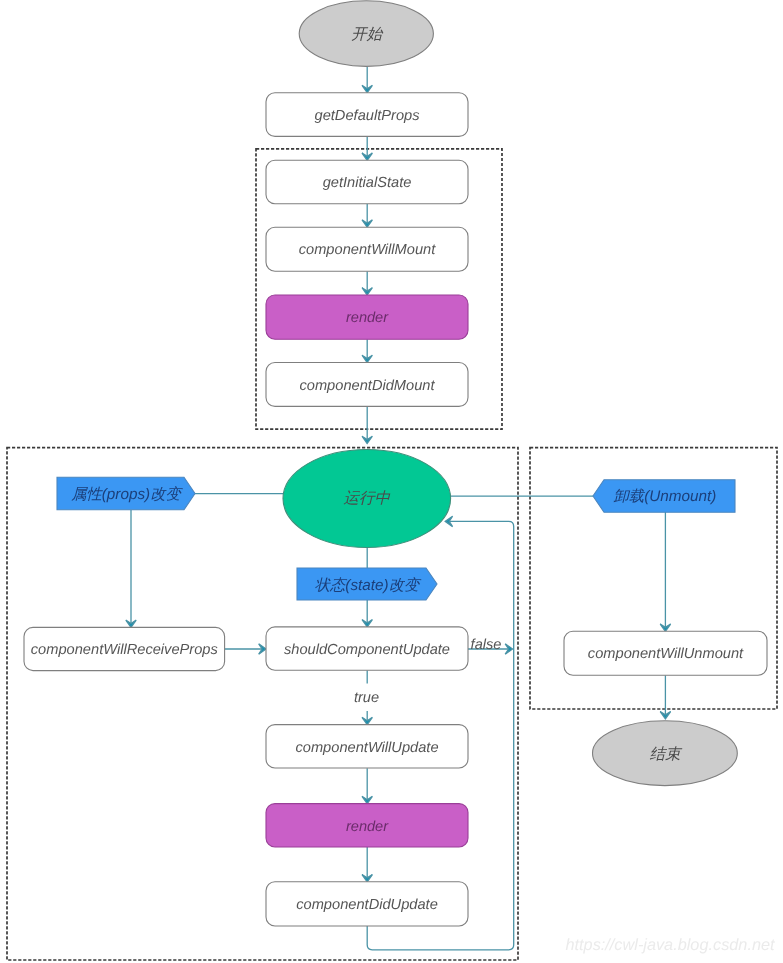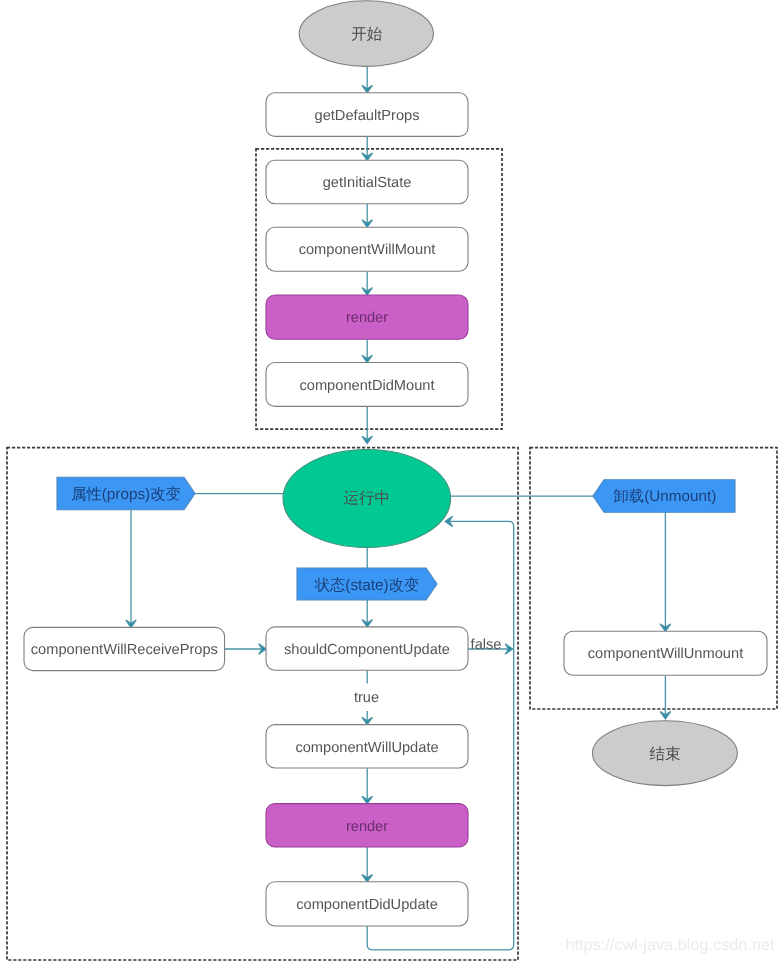--- a/index.html
+++ b/index.html
@@ -1,19 +1,19 @@
 <!DOCTYPE html>
 <html><head>
 <meta charset="utf-8">
 <title>React lifecycle flowchart</title>
 <style>
   html,body{margin:0;padding:0;background:#ffffff;}
   body{width:783px;height:963px;overflow:hidden;
        font-family:"Liberation Sans",sans-serif;}
-  #stage{position:relative;width:659px;height:963px;background:#ffffff;}
+  #stage{position:relative;width:659px;height:963px;background:#ffffff;font-style:italic;}
   #chart{position:absolute;left:0;top:0;}
   text{font-family:"Liberation Sans",sans-serif;-webkit-font-smoothing:antialiased;text-rendering:geometricPrecision;}
   .lbl{font-size:14.65px;fill:#555555;text-anchor:middle;}
   .cjk{font-size:15.5px;fill:#4a4a4a;text-anchor:middle;}
   .bluelbl{font-size:15.3px;fill:#1b3f7a;text-anchor:middle;}
   .renderlbl{font-size:14.6px;fill:#6b2c6b;text-anchor:middle;}
   .edgelbl{font-size:14.6px;fill:#555555;text-anchor:middle;}
   .wm{font-size:16.3px;fill:#ebebeb;text-anchor:start;}
 </style>
 </head>

